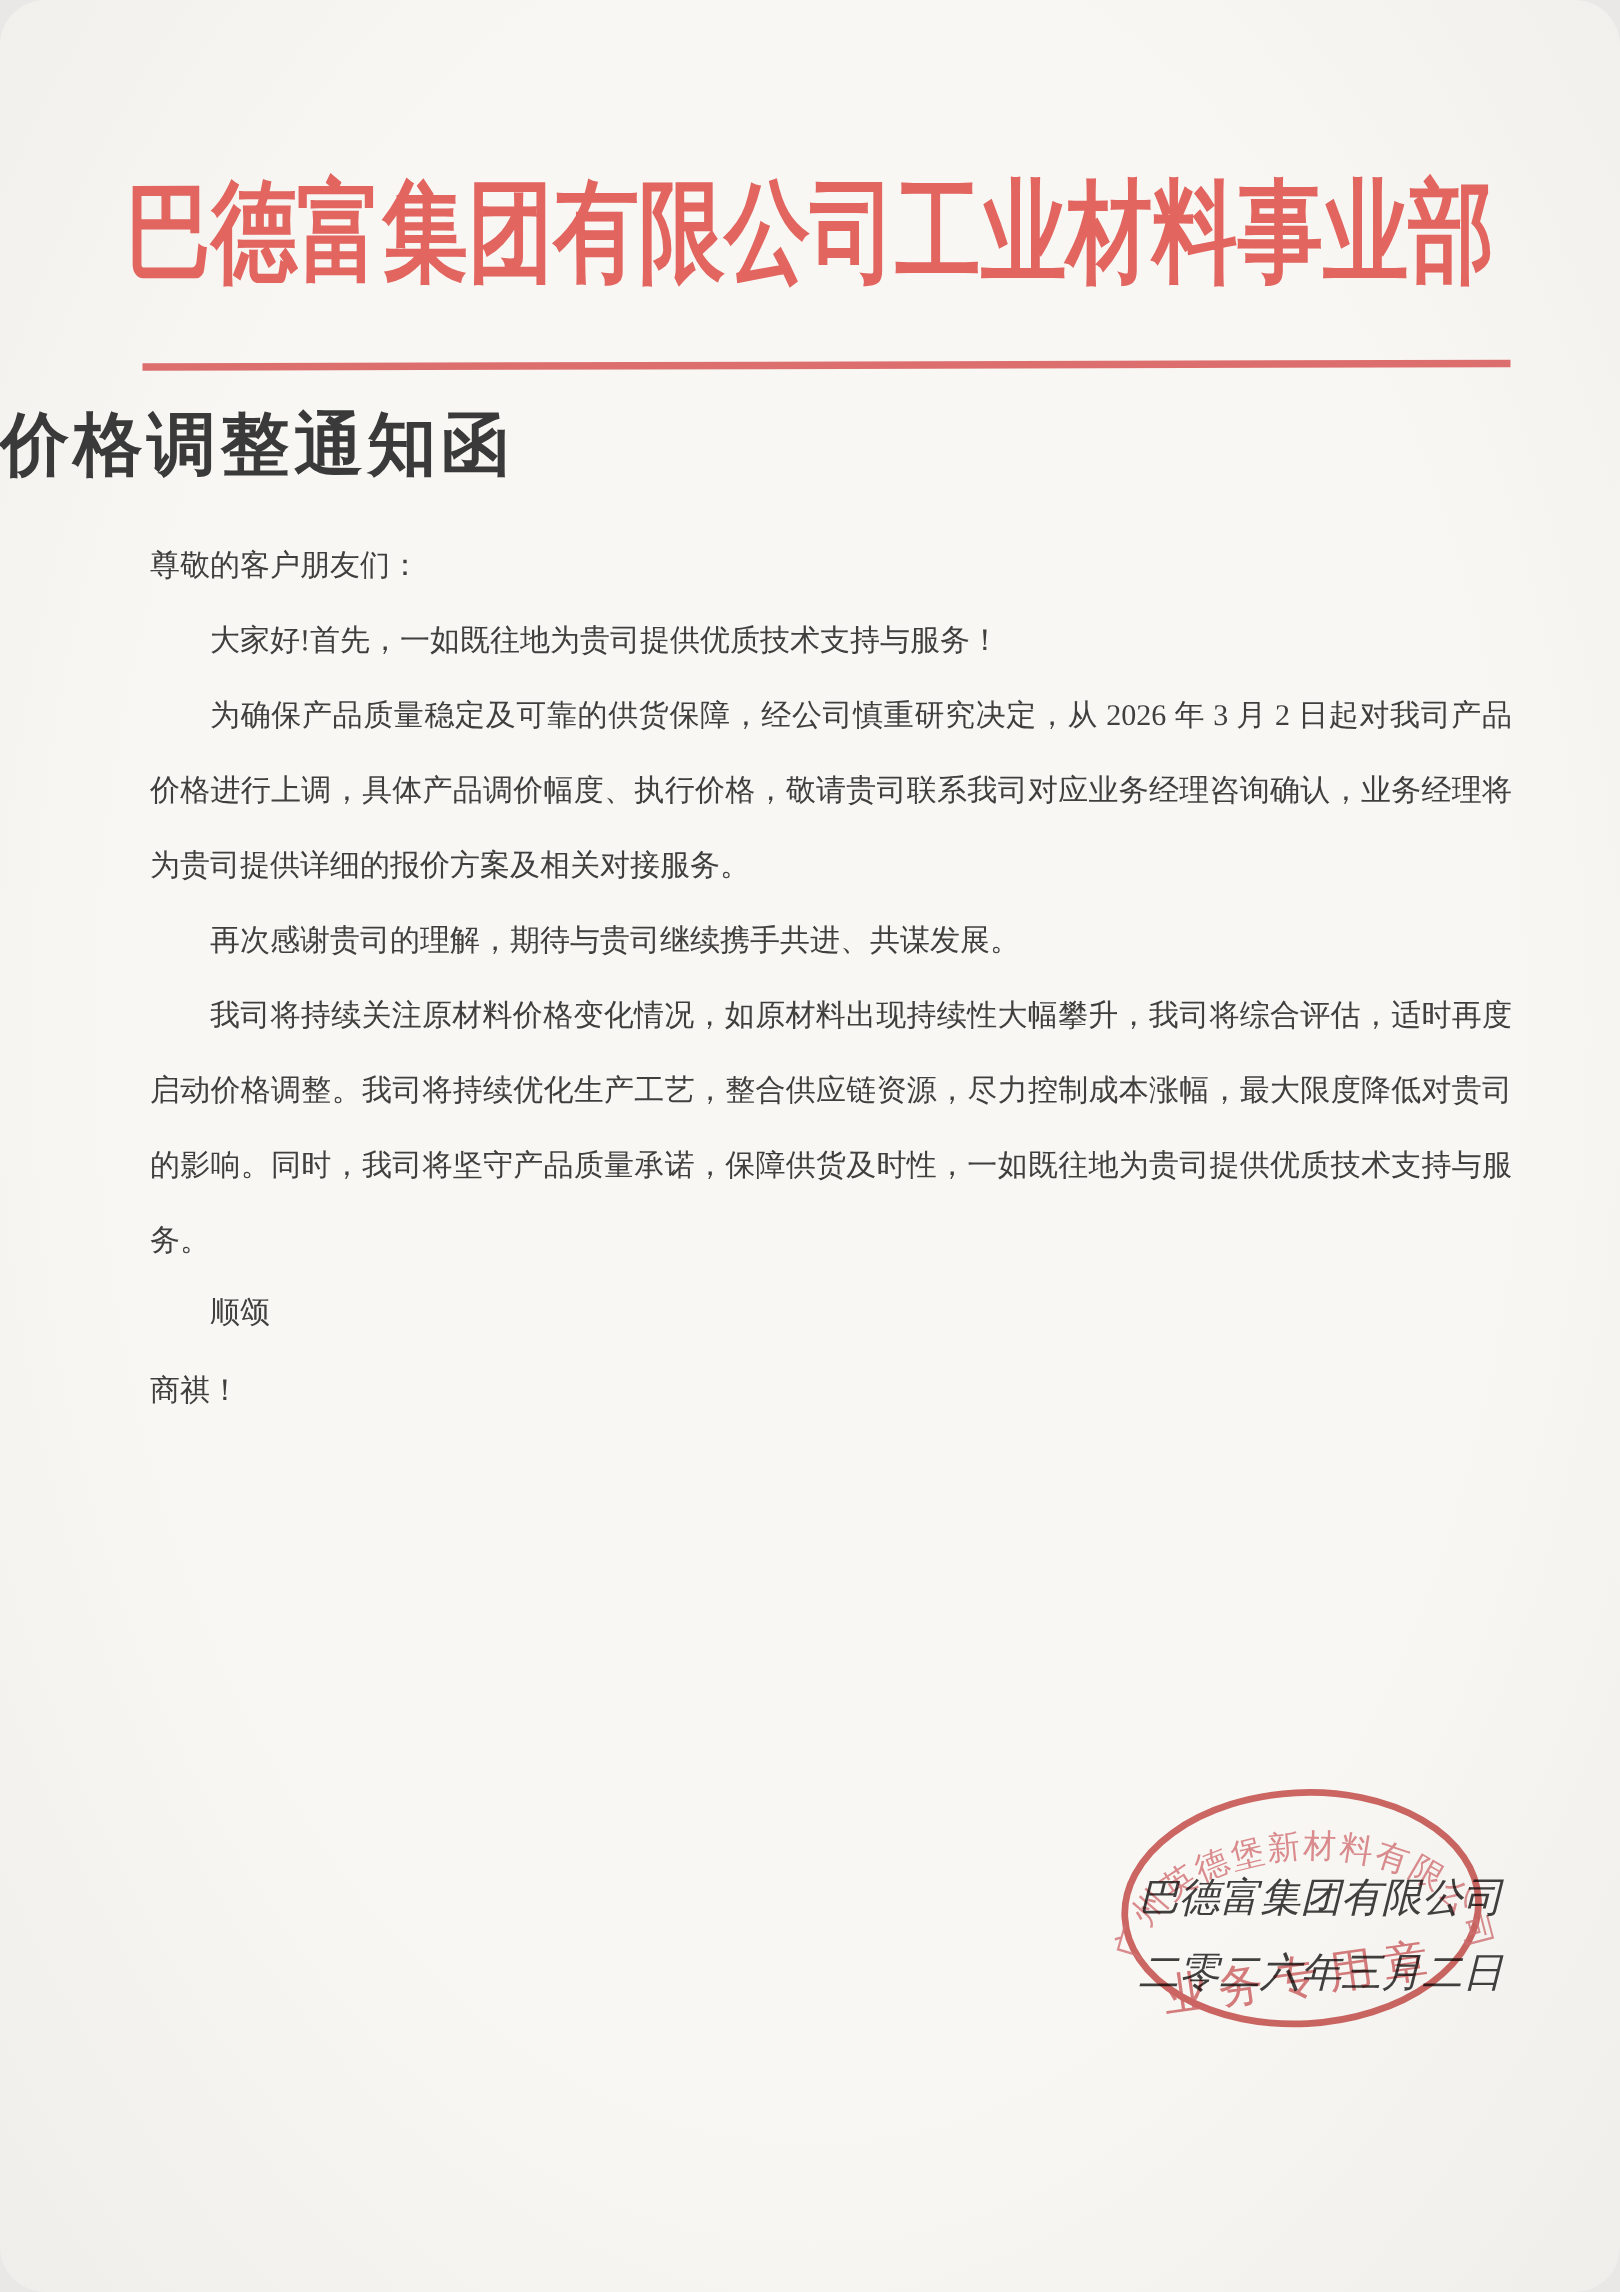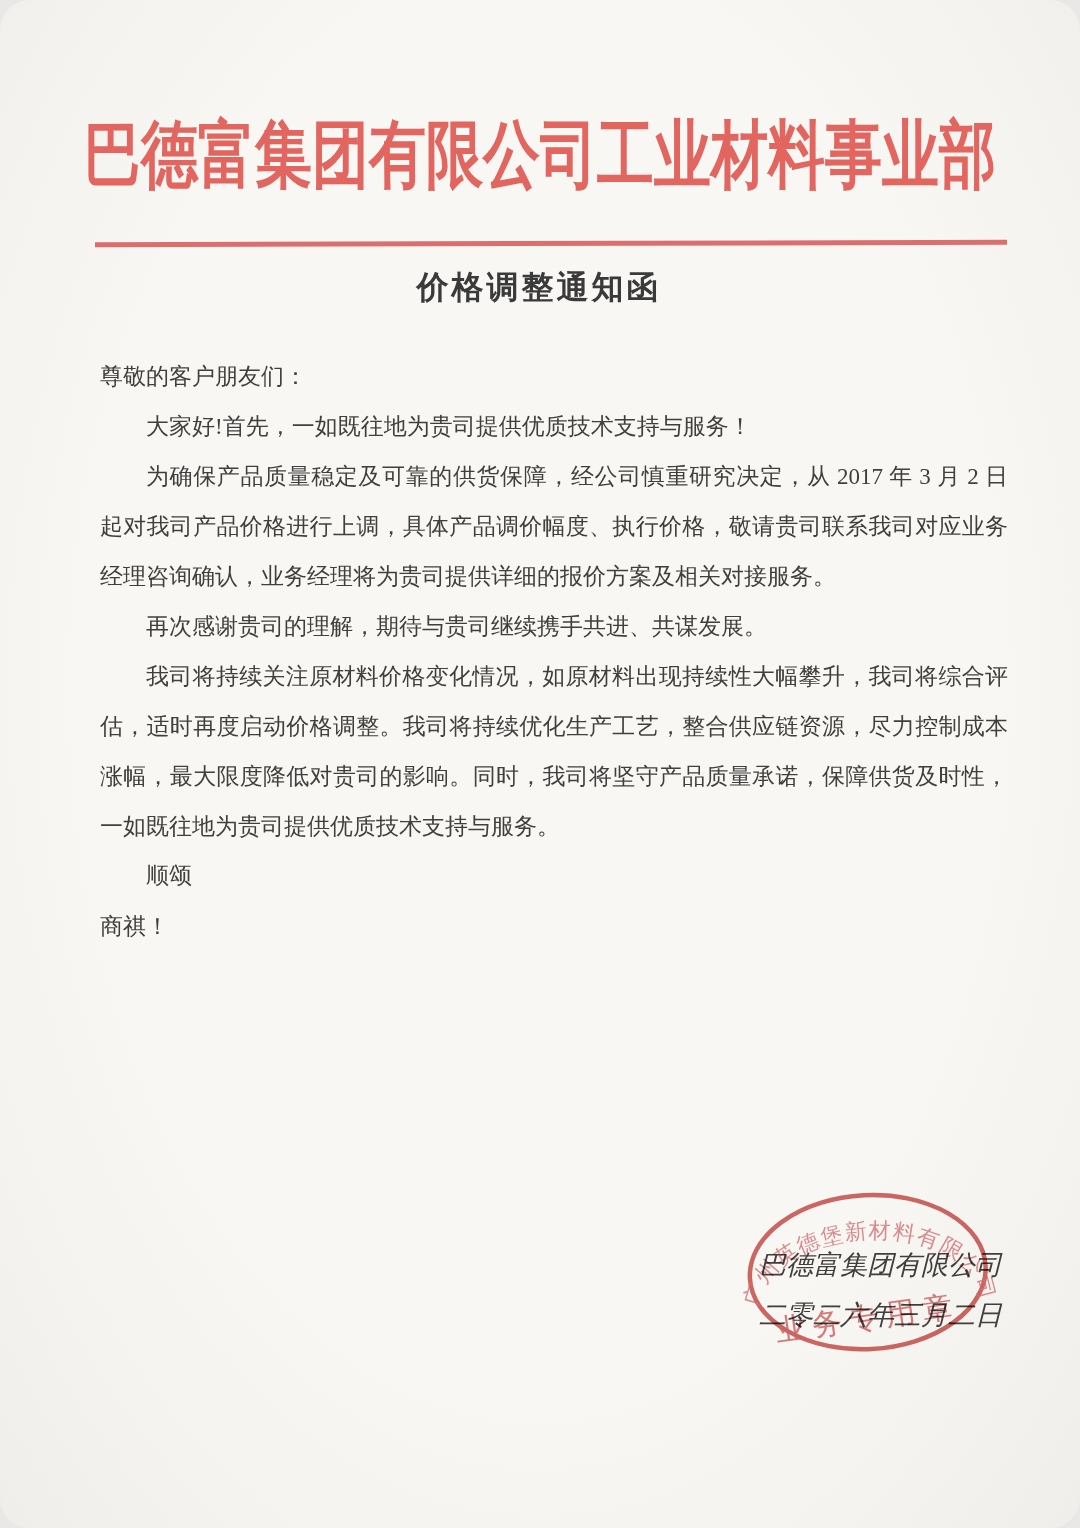--- a/index.html
+++ b/index.html
@@ -23,28 +23,27 @@
     letter-spacing:0px;
     white-space:nowrap;
   }
   .divider {
     position:absolute; top:241px; left:95px; width:912px; height:5px;
     background:#dd6e6e;
     transform:rotate(-0.15deg);
   }
   .doc-title {
     position:absolute; top:266px; left:0; width:1078px;
-    text-align:center;
-    font-size:32px; font-weight:bold;
+    font-size:46px; font-weight:bold;
     color:#3a3a3a;
     letter-spacing:3px;
   }
   .letter-body {
     position:absolute; top:352px; left:100px; width:908px;
-    font-size:23px; line-height:50px;
+    font-size:20px; line-height:50px;
     color:#403f3d;
     text-align:justify;
   }
   .letter-body p { margin:0; }
   .letter-body p.indent { text-indent:2em; }
   .closing-line1 { text-indent:2em; margin-top:50px;font-family:Liberation Mono, monospace; }
   .signature {
     position:absolute; top:1240px; right:78px;
     text-align:right;
     font-size:27px; line-height:50px;
@@ -66,21 +65,21 @@
 
   <div class="letterhead">巴德富集团有限公司工业材料事业部</div>
 
   <div class="divider"></div>
 
   <div class="doc-title">价格调整通知函</div>
 
   <div class="letter-body">
     <p>尊敬的客户朋友们：</p>
     <p class="indent">大家好!首先，一如既往地为贵司提供优质技术支持与服务！</p>
-    <p class="indent">为确保产品质量稳定及可靠的供货保障，经公司慎重研究决定，从 2017 年 3 月 2 日起对我司产品价格进行上调，具体产品调价幅度、执行价格，敬请贵司联系我司对应业务经理咨询确认，业务经理将为贵司提供详细的报价方案及相关对接服务。</p>
+    <p class="indent">为确保产品质量稳定及可靠的供货保障，经公司慎重研究决定，从 2026 年 3 月 2 日起对我司产品价格进行上调，具体产品调价幅度、执行价格，敬请贵司联系我司对应业务经理咨询确认，业务经理将为贵司提供详细的报价方案及相关对接服务。</p>
     <p class="indent">再次感谢贵司的理解，期待与贵司继续携手共进、共谋发展。</p>
     <p class="indent">我司将持续关注原材料价格变化情况，如原材料出现持续性大幅攀升，我司将综合评估，适时再度启动价格调整。我司将持续优化生产工艺，整合供应链资源，尽力控制成本涨幅，最大限度降低对贵司的影响。同时，我司将坚守产品质量承诺，保障供货及时性，一如既往地为贵司提供优质技术支持与服务。</p>
     <p class="closing-line1">顺颂</p>
     <p>商祺！</p>
   </div>
 
   <div class="signature">
     <div>巴德富集团有限公司</div>
     <div>二零二六年三月二日</div>
   </div>

